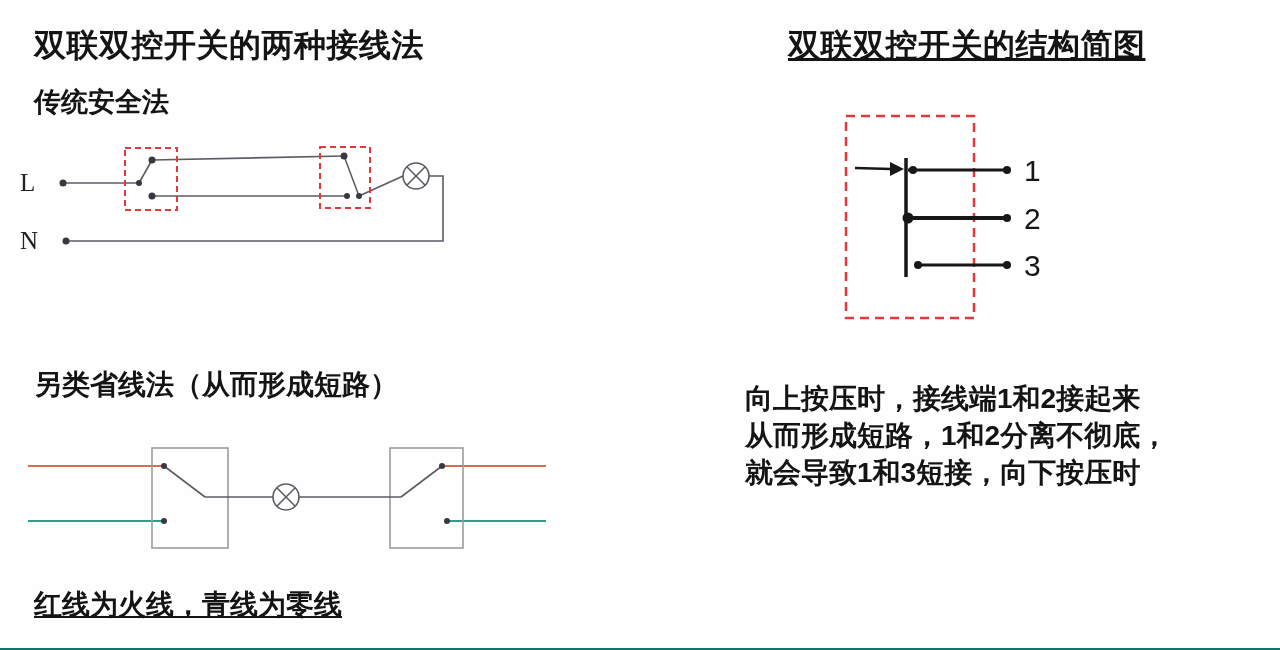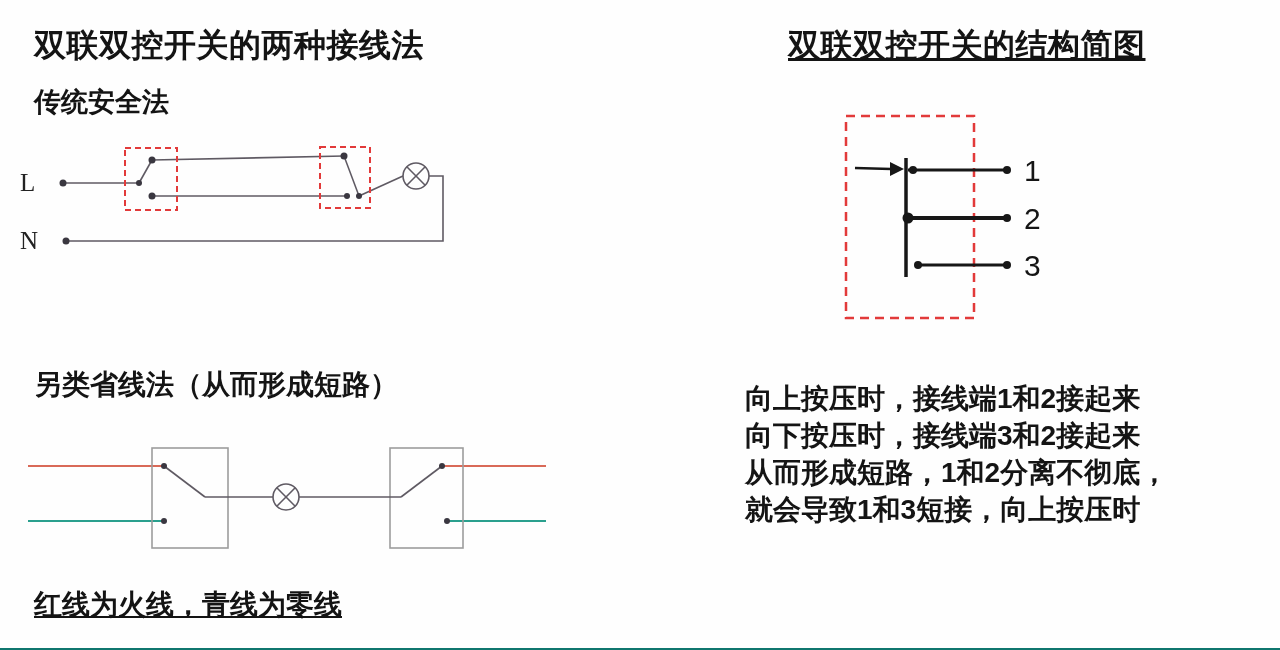--- a/index.html
+++ b/index.html
@@ -156,19 +156,18 @@
         </g>
       </g>
 
       <text class="term-label" x="264" y="76" data-name="terminal-1-label">1</text>
       <text class="term-label" x="264" y="124" data-name="terminal-2-label">2</text>
       <text class="term-label" x="264" y="171" data-name="terminal-3-label">3</text>
     </svg>
 
     <div class="desc" data-name="behavior-description">
       <p data-name="description-line">向上按压时，接线端1和2接起来</p>
-      <p data-name="description-line">向下按压时，接线端3和2接起来</p>
       <p data-name="description-line">从而形成短路，1和2分离不彻底，</p>
-      <p data-name="description-line">就会导致1和3短接，向上按压时</p>
+      <p data-name="description-line">就会导致1和3短接，向下按压时</p>
     </div>
   </section>
 
 </div>
 
 </body></html>

